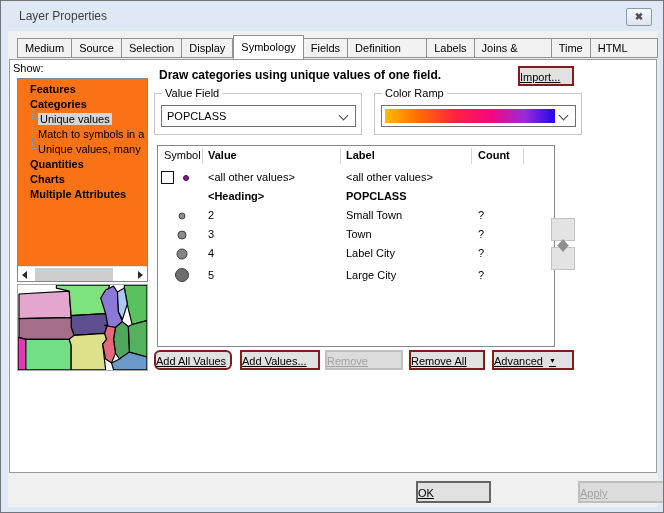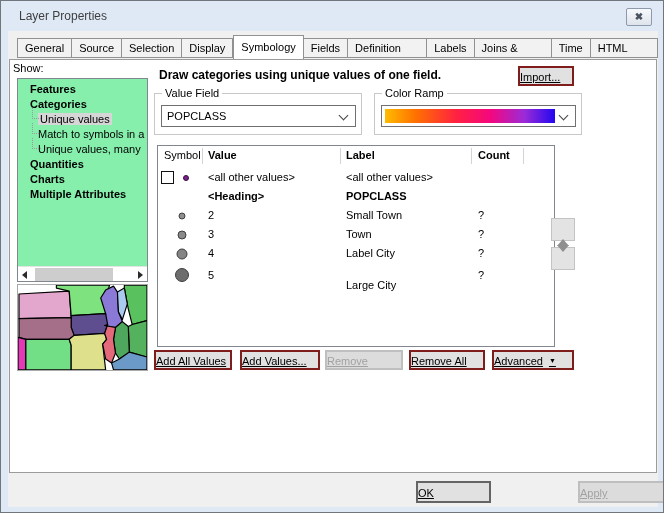--- a/index.html
+++ b/index.html
@@ -23,21 +23,21 @@
          background:#f2f2f2; border:1px solid #919191; border-left:none; margin-bottom:1px; }
   .tab:first-child { border-left:1px solid #919191; }
   .tab.active { height:24px; line-height:22px; background:#fff; border:1px solid #919191;
                 border-bottom:none; margin-bottom:0; position:relative; z-index:3; }
 
   .page { position:absolute; left:1px; top:28px; width:648px; height:414px;
           background:#fff; border:1px solid #9b9b9b; z-index:2; }
 
   .show-label { position:absolute; left:3px; top:2px; font-size:11px; }
   .show-list { position:absolute; left:7px; top:18px; width:131px; height:204px;
-               background:#86efac; border:1px solid #82878f; overflow:hidden; }
+               background:#f97316; border:1px solid #82878f; overflow:hidden; }
   .tree { padding:3px 0 0 0; }
   .tree-item { height:15px; line-height:15px; font-size:11px; white-space:nowrap; padding-left:12px; }
   .tree-item.top { font-weight:bold; }
   .tree-item.child { padding-left:20px; position:relative; }
   .branch { position:absolute; left:14px; top:-4px; width:9px; height:11px;
             border-left:1px dotted #9a9a9a; border-bottom:1px dotted #9a9a9a; }
   .sel { background:#d6d6d6; padding:0 2px; }
 
   .hscroll { position:absolute; left:0; bottom:0; width:129px; height:15px; background:#fff;
              border-top:1px solid #e3e3e3; display:flex; align-items:center; }
@@ -105,21 +105,21 @@
 
 <div class="window">
   <div class="titlebar">
     <span class="title-text">Layer Properties</span>
     <span class="close-btn">✖</span>
   </div>
 
   <div class="client">
 
     <div class="tabstrip">
-      <span class="tab">General</span>
+      <span class="tab">Medium</span>
       <span class="tab">Source</span>
       <span class="tab">Selection</span>
       <span class="tab">Display</span>
       <span class="tab active">Symbology</span>
       <span class="tab">Fields</span>
       <span class="tab">Definition Query</span>
       <span class="tab">Labels</span>
       <span class="tab">Joins &amp; Relates</span>
       <span class="tab">Time</span>
       <span class="tab">HTML Popup</span>
@@ -275,37 +275,37 @@
           <span class="c-cnt">?</span>
         </div>
 
         <div class="trow" style="top:117px;height:24px;">
           <span class="sym-slot">
             <svg width="22" height="24" style="position:absolute;left:13px;top:0;">
               <circle cx="11" cy="12" r="6.5" stroke="#3f3f3f" fill="#6d6d6d"></circle>
             </svg>
           </span>
           <span class="c-val" style="top:6px;">5</span>
-          <span class="c-lab" style="top:6px;margin-top:10px;">Large City</span>
+          <span class="c-lab" style="top:6px;">Large City</span>
           <span class="c-cnt" style="top:6px;">?</span>
         </div>
       </div>
 
       <div class="move-btn" style="top:158px;">
         <span class="arr" style="top:3px;">
           <span class="tri-up"></span><span class="stem"></span>
         </span>
       </div>
       <div class="move-btn" style="top:187px;">
         <span class="arr" style="top:4px;">
           <span class="stem"></span><span class="tri-dn"></span>
         </span>
       </div>
 
-      <div class="btn" style="left:144px;top:290px;width:78px;">Add All Values</div>
+      <div class="btn" style="left:144px;top:290px;width:78px;border-radius:6px;">Add All Values</div>
       <div class="btn" style="left:230px;top:290px;width:80px;">Add Values...</div>
       <div class="btn disabled" style="left:315px;top:290px;width:78px;">Remove</div>
       <div class="btn" style="left:399px;top:290px;width:76px;">Remove All</div>
       <div class="btn" style="left:482px;top:290px;width:82px;">
         <span>Adva</span><span class="mnemonic">n</span><span>ced</span><span class="caret">▼</span>
       </div>
 
     </div>
 
     <div class="btn default footer-btn" style="left:408px;">OK</div>

